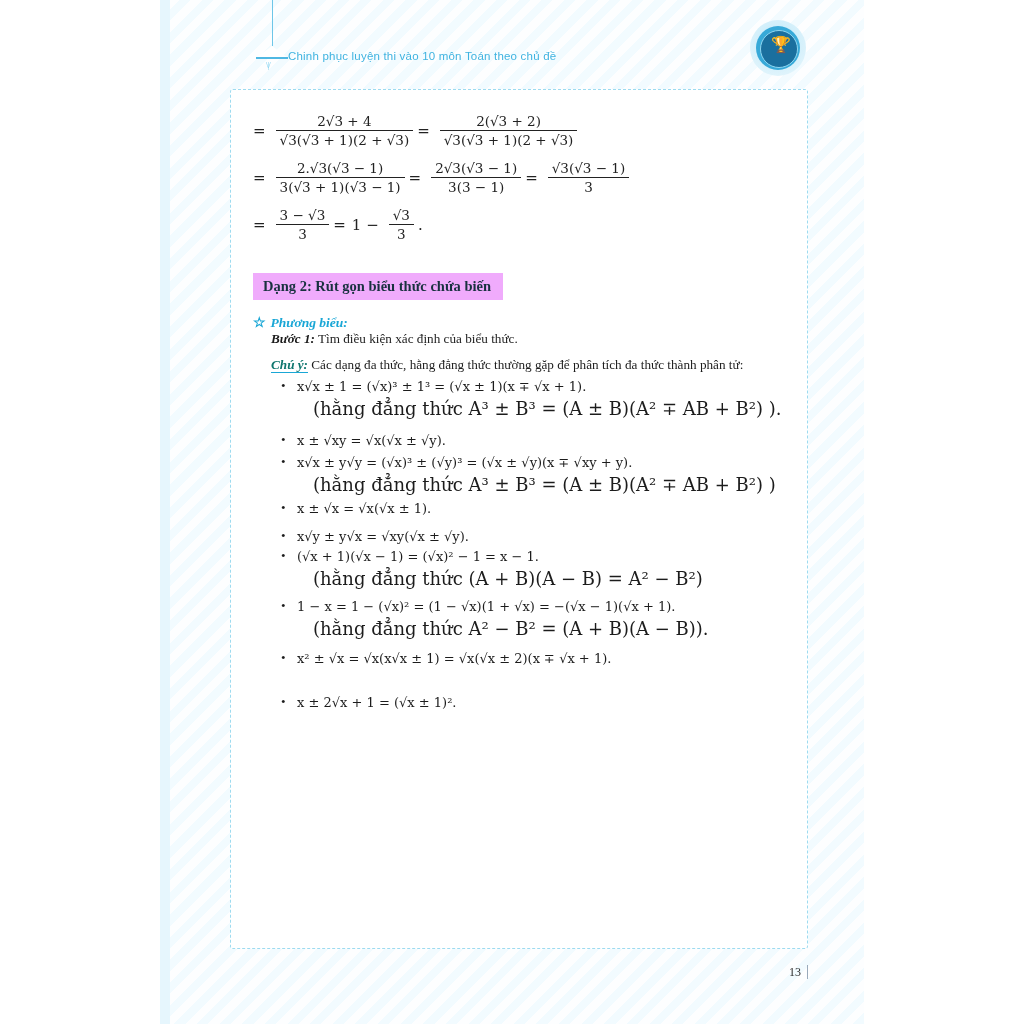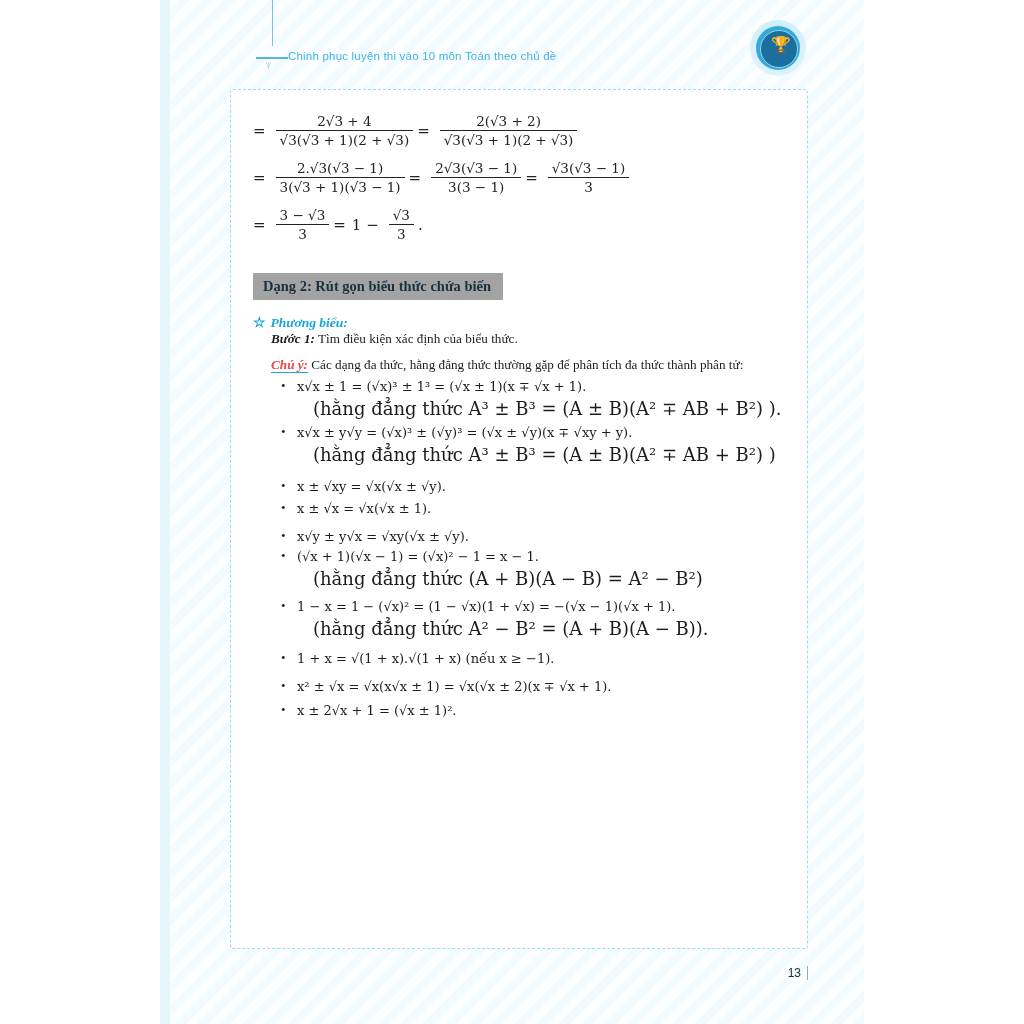--- a/index.html
+++ b/index.html
@@ -188,21 +188,21 @@
   .frac .bar {
     width: 100%;
     height: 1px;
     background: #222;
   }
 
   
   .dang-heading {
     margin-top: 30px;
     display: inline-block;
-    background: #a3a3a3;
+    background: #f0abfc;
     color: #18313f;
     font-family: "Liberation Serif", serif;
     font-weight: bold;
     font-size: 14.5px;
     padding: 5px 12px 5px 10px;
   }
 
   .phuongphap {
     margin-top: 14px;
     display: flex;
@@ -226,21 +226,21 @@
   }
   .buoc b { font-style: italic; }
 
   .chuy {
     margin-top: 10px;
     margin-left: 18px;
     font-size: 13.2px;
     color: #1c1c1c;
   }
   .chuy .label {
-    color: #ef4444;
+    color: #0f766e;
     font-weight: bold;
     font-style: italic;
     border-bottom: 1px solid #1aa7d6;
   }
 
   ul.bullets {
     margin: 4px 0 0 0;
     padding-left: 44px;
     list-style: none;
   }
@@ -267,21 +267,21 @@
   .mathline {
     font-family: "DejaVu Serif", serif;
     font-size: 13px;
   }
 
   
   .pagenum {
     position: absolute;
     right: 56px;
     bottom: 44px;
-    font-family: Liberation Sans, sans-serif;
+    font-family: Liberation Serif, serif;
     font-size: 12px;
     color: #2b2b2b;
   }
   .pagenum .bar {
     display: inline-block;
     margin-left: 6px;
     width: 1px;
     height: 14px;
     background: #9ab;
     vertical-align: -3px;
@@ -389,48 +389,45 @@
         <span class="label">Chú ý:</span>
         <span>Các dạng đa thức, hằng đẳng thức thường gặp để phân tích đa thức thành phân tử:</span>
       </div>
 
       
       <ul class="bullets">
         <li>
           <span class="mathline">x√x ± 1 = (√x)³ ± 1³ = (√x ± 1)(x ∓ √x + 1).</span>
           <div class="sub">(hằng đẳng thức  A³ ± B³ = (A ± B)(A² ∓ AB + B²) ).</div>
         </li>
+        <li style="margin-top:14px;">
+          <span class="mathline">x ± √xy = √x(√x ± √y).</span>
+        </li>
         <li>
           <span class="mathline">x√x ± y√y = (√x)³ ± (√y)³ = (√x ± √y)(x ∓ √xy + y).</span>
           <div class="sub">(hằng đẳng thức  A³ ± B³ = (A ± B)(A² ∓ AB + B²) )</div>
         </li>
-        <li style="margin-top:14px;">
-          <span class="mathline">x ± √xy = √x(√x ± √y).</span>
-        </li>
         <li style="">
           <span class="mathline">x ± √x = √x(√x ± 1).</span>
         </li>
         <li style="margin-top:12px;">
           <span class="mathline">x√y ± y√x = √xy(√x ± √y).</span>
         </li>
         <li style="margin-top:4px;">
           <span class="mathline">(√x + 1)(√x − 1) = (√x)² − 1 = x − 1.</span>
           <div class="sub">(hằng đẳng thức  (A + B)(A − B) = A² − B²)</div>
         </li>
         <li style="margin-top:10px;">
           <span class="mathline">1 − x = 1 − (√x)² = (1 − √x)(1 + √x) = −(√x − 1)(√x + 1).</span>
           <div class="sub">(hằng đẳng thức  A² − B² = (A + B)(A − B)).</div>
         </li>
         <li style="margin-top:12px;">
-          <span class="mathline">1 + x = √(1 + x).√(1 + x)  (nếu  x ≥ −1).</span>
-        </li>
-        <li style="margin-top:12px;">
           <span class="mathline">x² ± √x = √x(x√x ± 1) = √x(√x ± 2)(x ∓ √x + 1).</span>
         </li>
-        <li style="margin-top:8px;">
+        <li style="margin-top:28px;">
           <span class="mathline">x ± 2√x + 1 = (√x ± 1)².</span>
         </li>
       </ul>
 
     </div>
   </div>
 
   <div class="pagenum">
     <span>13</span><span class="bar"></span>
   </div>

